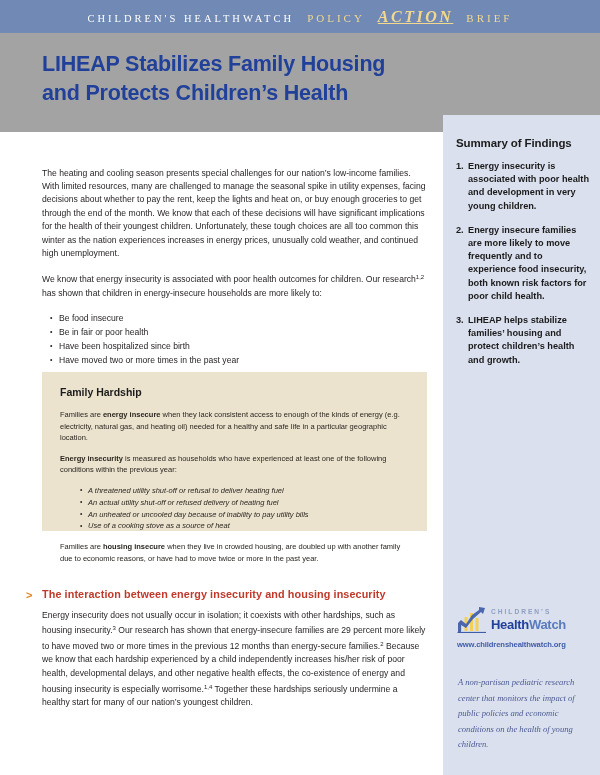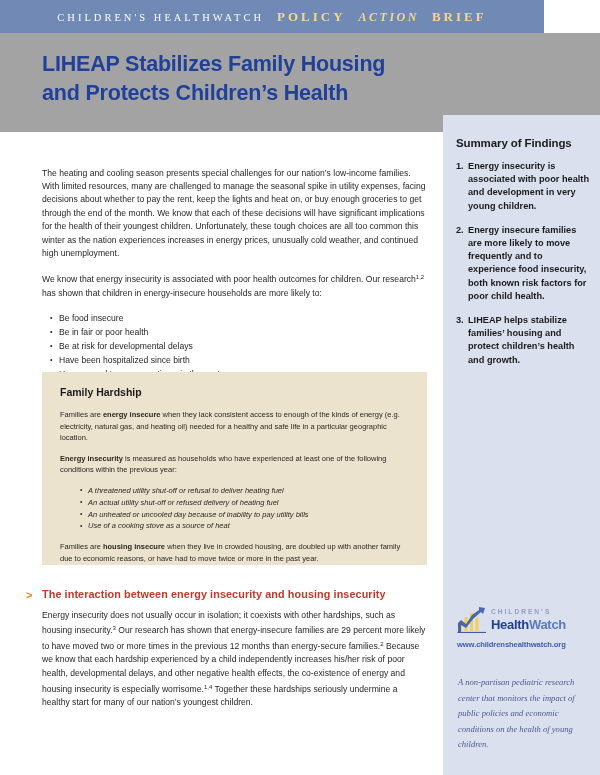--- a/index.html
+++ b/index.html
@@ -13,21 +13,21 @@
     position: relative;
     font-family: "Liberation Sans", sans-serif;
     color: #231f20;
     overflow: hidden;
   }
 
   
   .top-band {
     position: absolute;
     left: 0; top: 0;
-    width: 544px;
+    width: 600px;
     height: 33px;
     background: #7189b5;
     display: flex;
     align-items: center;
     justify-content: center;
     text-align: center;
   }
   .band-inner {
     display: flex;
     align-items: baseline;
@@ -37,31 +37,32 @@
   .band-w {
     font-family: "Liberation Serif", serif;
     color: #ffffff;
     font-size: 10.5px;
     letter-spacing: 3.0px;
     font-weight: 400;
   }
   .band-y {
     font-family: "Liberation Serif", serif;
     color: #f2d98e;
-    font-size: 13px;
+    font-size: 11px;
     letter-spacing: 3.0px;
-    font-weight: 700;
+    font-weight: 400;
   }
   .band-action {
     font-family: "Liberation Serif", serif;
     color: #f2d98e;
-    font-size: 12px;
+    font-size: 16px;
     font-style: italic;
     font-weight: 700;
     letter-spacing: 2.5px;
+    text-decoration: underline;
   }
 
   
   .title-band {
     position: absolute;
     left: 0; top: 33px;
     width: 600px;
     height: 99px;
     background: #a3a3a3;
   }
@@ -207,21 +208,21 @@
     top: -0.5px;
     font-size: 7px;
   }
 
   
   .hardship {
     position: absolute;
     left: 42px;
     top: 372px;
     width: 385px;
-    height: 193px;
+    height: 159px;
     background: #ece3cf;
   }
   .hardship-inner {
     padding: 14px 16px 0 18px;
   }
   .hardship h3 {
     margin: 0 0 11px 0;
     font-size: 10.5px;
     font-weight: 700;
     color: #1b1b1b;
@@ -342,21 +343,20 @@
 
   <div class="tagline">A non-partisan pediatric research center that monitors the impact of public policies and economic conditions on the health of young children.</div>
 </aside>
 
 <main class="main">
   <p class="para">The heating and cooling season presents special challenges for our nation’s low-income families. With limited resources, many are challenged to manage the seasonal spike in utility expenses, facing decisions about whether to pay the rent, keep the lights and heat on, or buy enough groceries to get through the end of the month. We know that each of these decisions will have significant implications for the health of their youngest children.  Unfortunately, these tough choices are all too common this winter as the nation experiences increases in energy prices, unusually cold weather, and continued high unemployment.</p>
   <p class="para"><span>We know that energy insecurity is associated with poor health outcomes for children.  Our research</span><sup>1,2</sup><span> has shown that children in energy-insecure households are more likely to:</span></p>
   <ul class="bullets">
     <li>Be food insecure</li>
     <li>Be in fair or poor health</li>
-    <li>Be at risk for developmental delays</li>
     <li>Have been hospitalized since birth</li>
     <li>Have moved two or more times in the past year</li>
   </ul>
 </main>
 
 <section class="hardship">
   <div class="hardship-inner">
     <h3>Family Hardship</h3>
 
     <p><span>Families are </span><b>energy insecure</b><span> when they lack consistent access to enough of the kinds of energy (e.g. electricity, natural gas, and heating oil) needed for a healthy and safe life in a particular geographic location.</span></p>

